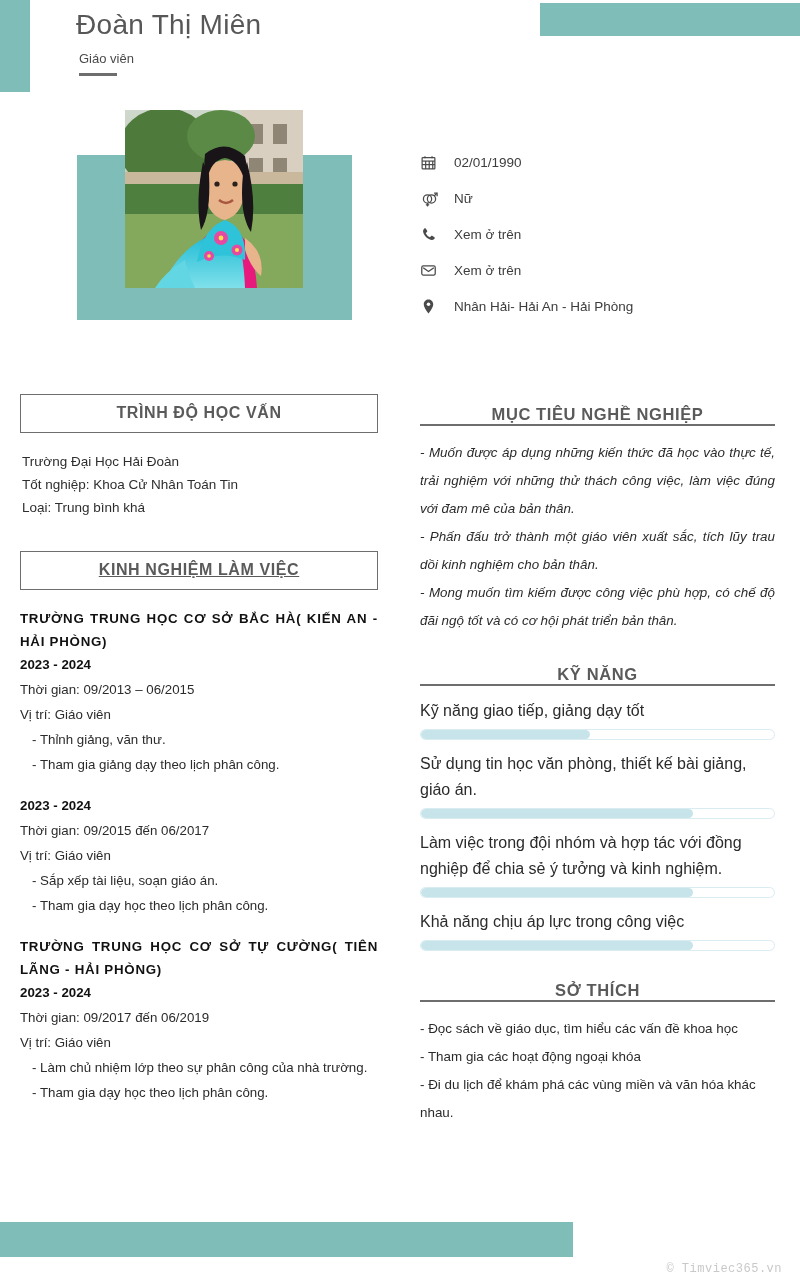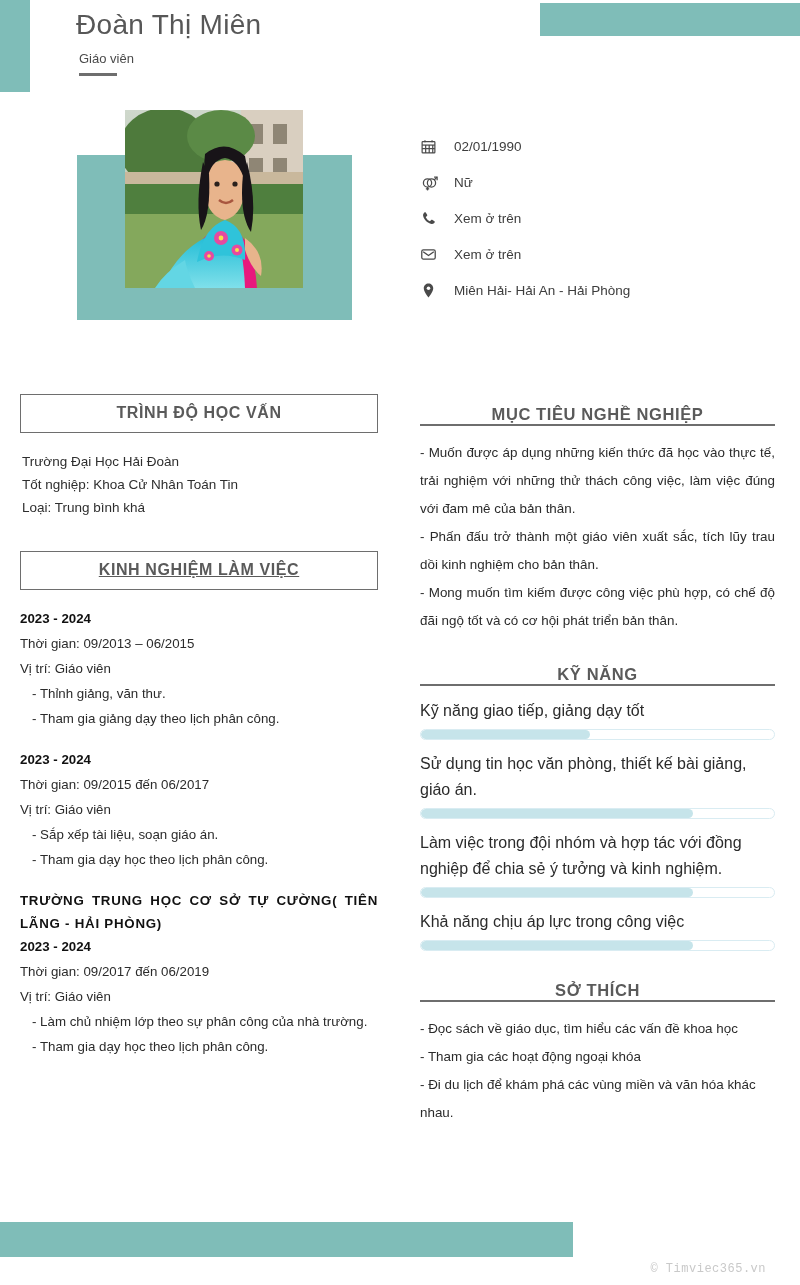--- a/index.html
+++ b/index.html
@@ -44,21 +44,21 @@
   
   .photo-wrap{position:absolute;left:77px;top:155px;width:275px;height:165px;}
   .photo-bg{position:absolute;left:0;top:0;width:275px;height:165px;background:#7fbdb8;}
   .photo{
     position:absolute;left:48px;top:-45px;width:178px;height:178px;
     overflow:hidden;background:#bcd9c2;
   }
   .photo svg{display:block;width:178px;height:178px;}
 
   
-  .contact{position:absolute;left:420px;top:128px;width:370px;}
+  .contact{position:absolute;left:420px;top:144px;width:370px;}
   .contact-row{
     display:flex;align-items:center;height:36px;
   }
   .contact-icon{
     width:34px;flex:0 0 34px;display:flex;align-items:center;justify-content:flex-start;
     color:#4a4a4a;
   }
   .contact-icon svg{display:block;}
   .contact-text{font-size:13.5px;color:#3d3d3d;}
 
@@ -92,40 +92,40 @@
   .line-heading{
     text-align:center;
     font-size:16.5px;font-weight:bold;color:#5a5a5a;
     letter-spacing:.6px;
     border-bottom:2.2px solid #6e6e6e;
   }
   .para{
     font-size:13.4px;line-height:28px;color:#2b2b2b;text-align:justify;
     margin-top:13px;
   }
-  .para p{margin:0;}
+  .para p{margin:0;font-style:italic;}
 
   .skills{margin-top:12px;}
   .skill{margin-top:11px;}
   .skill-name{font-size:16px;line-height:26px;color:#2b2b2b;}
   .bar-track{
     margin-top:5px;height:9px;border-radius:6px;
     background:#ffffff;border:1px solid #d9ecf2;
     position:relative;overflow:hidden;
   }
   .bar-fill{
     position:absolute;left:0;top:0;height:100%;
     background:#c6e4ea;border-radius:6px;
   }
 
   .hobbies{margin-top:13px;}
   .hobby{font-size:13.4px;line-height:28px;color:#2b2b2b;}
 
   .footer-credit{
-    position:absolute;right:34px;top:1262px;
+    position:absolute;right:18px;top:1262px;
     font-family:"Liberation Mono","DejaVu Sans Mono",monospace;
     font-size:12px;color:#c9c9c9;letter-spacing:.5px;
   }
 </style>
 </head>
 <body>
 
 <div class="page">
 
   <div class="deco-left-top"></div>
@@ -240,36 +240,37 @@
       <span class="contact-text">Xem ở trên</span>
     </div>
 
     <div class="contact-row">
       <span class="contact-icon">
         <svg width="17" height="17" viewBox="0 0 24 24" fill="#4a4a4a">
           <path d="M12 2.2c-3.7 0-6.7 3-6.7 6.7 0 5 6.7 12.9 6.7 12.9s6.7-7.9 6.7-12.9c0-3.7-3-6.7-6.7-6.7z"></path>
           <circle cx="12" cy="8.9" r="2.5" fill="#ffffff"></circle>
         </svg>
       </span>
-      <span class="contact-text">Miên Hải- Hải An - Hải Phòng</span>
+      <span class="contact-text">Nhân Hải- Hải An - Hải Phòng</span>
     </div>
   </div>
 
   <div class="col-left">
 
     <div class="box-heading">TRÌNH ĐỘ HỌC VẤN</div>
     <div class="edu-lines">
       <div class="edu-line">Trường Đại Học Hải Đoàn</div>
       <div class="edu-line">Tốt nghiệp: Khoa Cử Nhân Toán Tin</div>
       <div class="edu-line">Loại: Trung bình khá</div>
     </div>
 
     <div class="box-heading" style="margin-top:32px;text-decoration:underline;">KINH NGHIỆM LÀM VIỆC</div>
 
     <div class="exp-block">
+      <div class="exp-company">TRƯỜNG TRUNG HỌC CƠ SỞ BẮC HÀ( KIẾN AN - HẢI PHÒNG)</div>
       <div class="exp-years">2023 - 2024</div>
       <div class="exp-meta">Thời gian: 09/2013 – 06/2015</div>
       <div class="exp-meta">Vị trí: Giáo viên</div>
       <div class="exp-bullet">- Thỉnh giảng, văn thư.</div>
       <div class="exp-bullet">- Tham gia giảng dạy theo lịch phân công.</div>
     </div>
 
     <div class="exp-block">
       <div class="exp-years">2023 - 2024</div>
       <div class="exp-meta">Thời gian: 09/2015 đến 06/2017</div>

